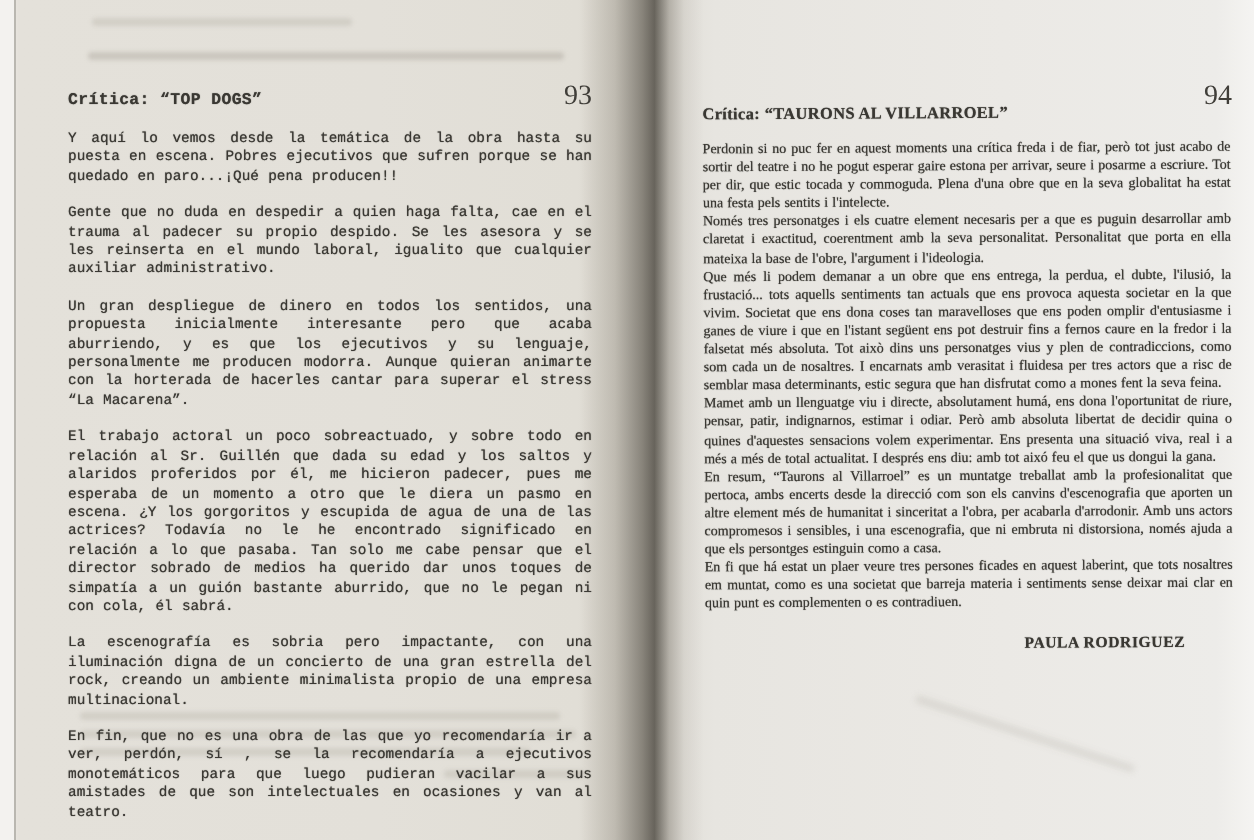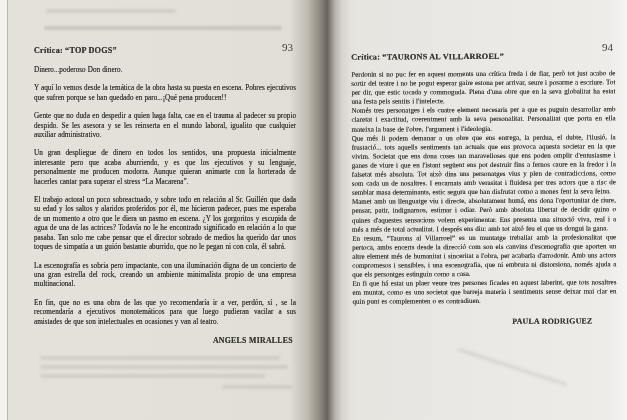--- a/index.html
+++ b/index.html
@@ -43,20 +43,21 @@
   }
   .page {
     position: absolute; top: 0;
     color: #3a3833;
     text-shadow: 0 0 0.5px rgba(58,56,51,0.85);
   }
   .page-left {
     left: 8px; width: 292px; height: 420px;
     padding: 46px 4px 0 26px;
     box-sizing: border-box;
+    font-family: Liberation Mono, monospace;
   }
   .page-right {
     left: 342px; width: 281px; height: 420px;
     padding: 52px 7px 0 10px;
     box-sizing: border-box;
     transform: rotate(-0.3deg);
   }
   .crit-heading {
     font-size: 8.2px;
     font-weight: bold;
@@ -68,21 +69,21 @@
     margin: 0;
     font-size: 7.2px;
     line-height: 9.4px;
     text-align: justify;
     word-spacing: 0.3px;
   }
   .page-left p { margin-bottom: 9px; }
   .page-right p { font-size: 7px; line-height: 9.1px; margin-bottom: 0; }
   .pagenum {
     position: absolute;
-    font-size: 11px;
+    font-size: 14px;
     color: #403e39;
   }
   .pagenum-left { left: 282px; top: 41px; }
   .pagenum-right { left: 602px; top: 41px; }
   .sig {
     font-weight: bold;
     font-size: 7.8px;
     text-align: right;
     letter-spacing: 0.3px;
   }
@@ -122,21 +123,20 @@
   <div class="bleed b1"></div>
   <div class="bleed b2"></div>
   <div class="bleed b3"></div>
   <div class="bleed b4"></div>
   <div class="bleed b5"></div>
   <div class="bleed b6"></div>
   <div class="smudge"></div>
 
   <div class="page page-left">
     <div class="crit-heading">Crítica: “TOP DOGS”</div>
-    <p>Dinero...poderoso Don dinero.</p>
     <p>Y aquí lo vemos desde la temática de la obra hasta su puesta en escena. Pobres ejecutivos que sufren porque se han quedado en paro...¡Qué pena producen!!</p>
     <p>Gente que no duda en despedir a quien haga falta, cae en el trauma al padecer su propio despido. Se les asesora y se les reinserta en el mundo laboral, igualito que cualquier auxiliar administrativo.</p>
     <p>Un gran despliegue de dinero en todos los sentidos, una propuesta inicialmente interesante pero que acaba aburriendo, y es que los ejecutivos y su lenguaje, personalmente me producen modorra. Aunque quieran animarte con la horterada de hacerles cantar para superar el stress “La Macarena”.</p>
     <p>El trabajo actoral un poco sobreactuado, y sobre todo en relación al Sr. Guillén que dada su edad y los saltos y alaridos proferidos por él, me hicieron padecer, pues me esperaba de un momento a otro que le diera un pasmo en escena. ¿Y los gorgoritos y escupida de agua de una de las actrices? Todavía no le he encontrado significado en relación a lo que pasaba. Tan solo me cabe pensar que el director sobrado de medios ha querido dar unos toques de simpatía a un guión bastante aburrido, que no le pegan ni con cola, él sabrá.</p>
     <p>La escenografía es sobria pero impactante, con una iluminación digna de un concierto de una gran estrella del rock, creando un ambiente minimalista propio de una empresa multinacional.</p>
     <p>En fin, que no es una obra de las que yo recomendaría ir a ver, perdón, sí , se la recomendaría a ejecutivos monotemáticos para que luego pudieran vacilar a sus amistades de que son intelectuales en ocasiones y van al teatro.</p>
     <div class="sig sig-left">ANGELS MIRALLES</div>
   </div>
 
   <div class="spine"></div>

